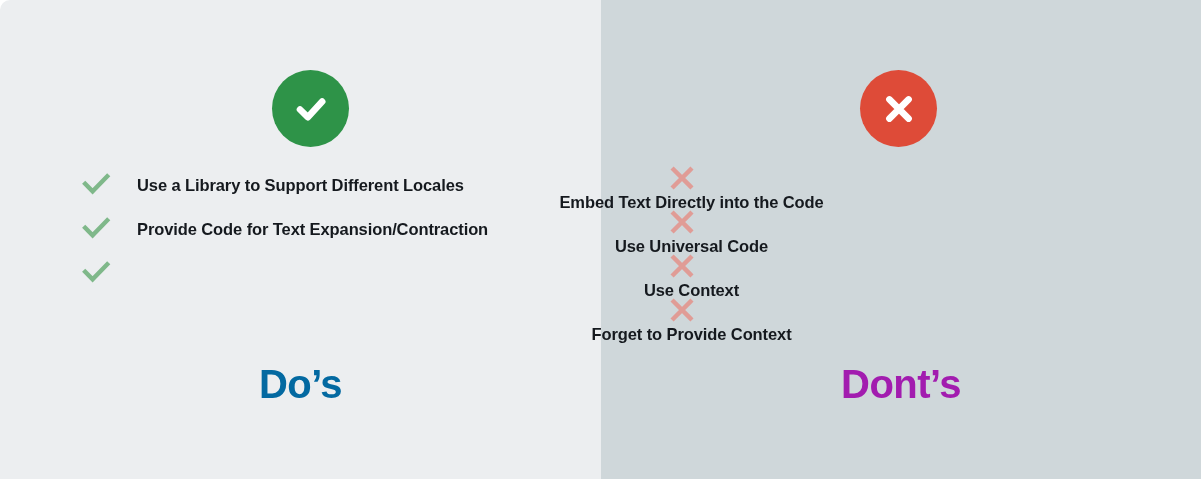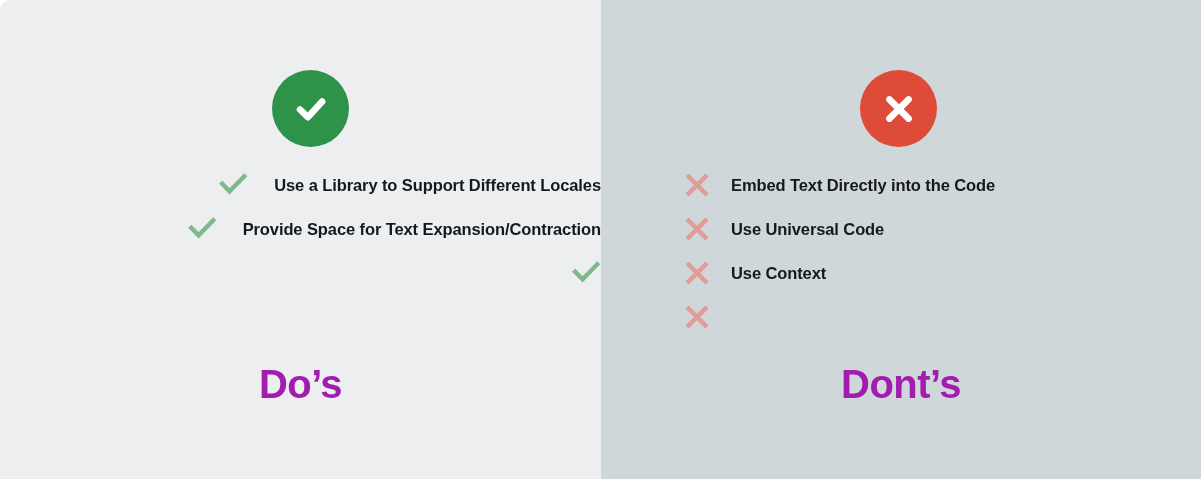--- a/index.html
+++ b/index.html
@@ -64,22 +64,22 @@
     top: 163px;
     left: 0;
     width: 100%;
   }
   .list-item {
     position: relative;
     height: 44px;
     display: flex;
     align-items: center;
   }
-  .panel.left .list-item { padding-left: 81px; justify-content: flex-end; }
-  .panel.right .list-item { padding-left: 681px; }
+  .panel.left .list-item { padding-left: 81px; }
+  .panel.right .list-item { padding-left: 681px; flex-direction: column; }
 
   .bullet {
     width: 30px;
     height: 30px;
     flex: 0 0 30px;
     display: flex;
     align-items: center;
     justify-content: center;
   }
   .bullet svg { display: block; }
@@ -98,21 +98,21 @@
   .panel-title {
     position: absolute;
     top: 360px;
     width: 100%;
     text-align: center;
     font-size: 40px;
     font-weight: bold;
     letter-spacing: -0.5px;
     line-height: 48px;
   }
-  .panel.left .panel-title  { color: #a21caf; }
+  .panel.left .panel-title  { color: #0369a1; }
   .panel.right .panel-title { color: #a21caf; }
 </style>
 </head>
 <body>
 
 <div id="canvas">
 
   <div class="panel left">
 
     <div class="badge check">
@@ -131,21 +131,21 @@
         </span>
         <span class="item-text">Use a Library to Support Different Locales</span>
       </div>
 
       <div class="list-item">
         <span class="bullet">
           <svg width="30" height="30" viewBox="0 0 30 30" aria-hidden="true">
             <path d="M4.2 13.8 L11.6 21.4 L26.2 6.4" fill="none" stroke="#7FB88A" stroke-width="4.4" stroke-linecap="square" stroke-linejoin="miter"></path>
           </svg>
         </span>
-        <span class="item-text">Provide Space for Text Expansion/Contraction</span>
+        <span class="item-text">Provide Code for Text Expansion/Contraction</span>
       </div>
 
 
       <div class="list-item">
         <span class="bullet">
           <svg width="30" height="30" viewBox="0 0 30 30" aria-hidden="true">
             <path d="M4.2 13.8 L11.6 21.4 L26.2 6.4" fill="none" stroke="#7FB88A" stroke-width="4.4" stroke-linecap="square" stroke-linejoin="miter"></path>
           </svg>
         </span>
       </div>
@@ -191,20 +191,21 @@
         </span>
         <span class="item-text">Use Context</span>
       </div>
 
       <div class="list-item">
         <span class="bullet">
           <svg width="30" height="30" viewBox="0 0 30 30" aria-hidden="true">
             <path d="M6.6 6.6 L23.4 23.4 M23.4 6.6 L6.6 23.4" fill="none" stroke="#E09C96" stroke-width="4.4" stroke-linecap="square"></path>
           </svg>
         </span>
+        <span class="item-text">Forget to Provide Context</span>
       </div>
 
     </div>
 
     <div class="panel-title">Dont’s</div>
   </div>
 
 </div>
 
 </body></html>

